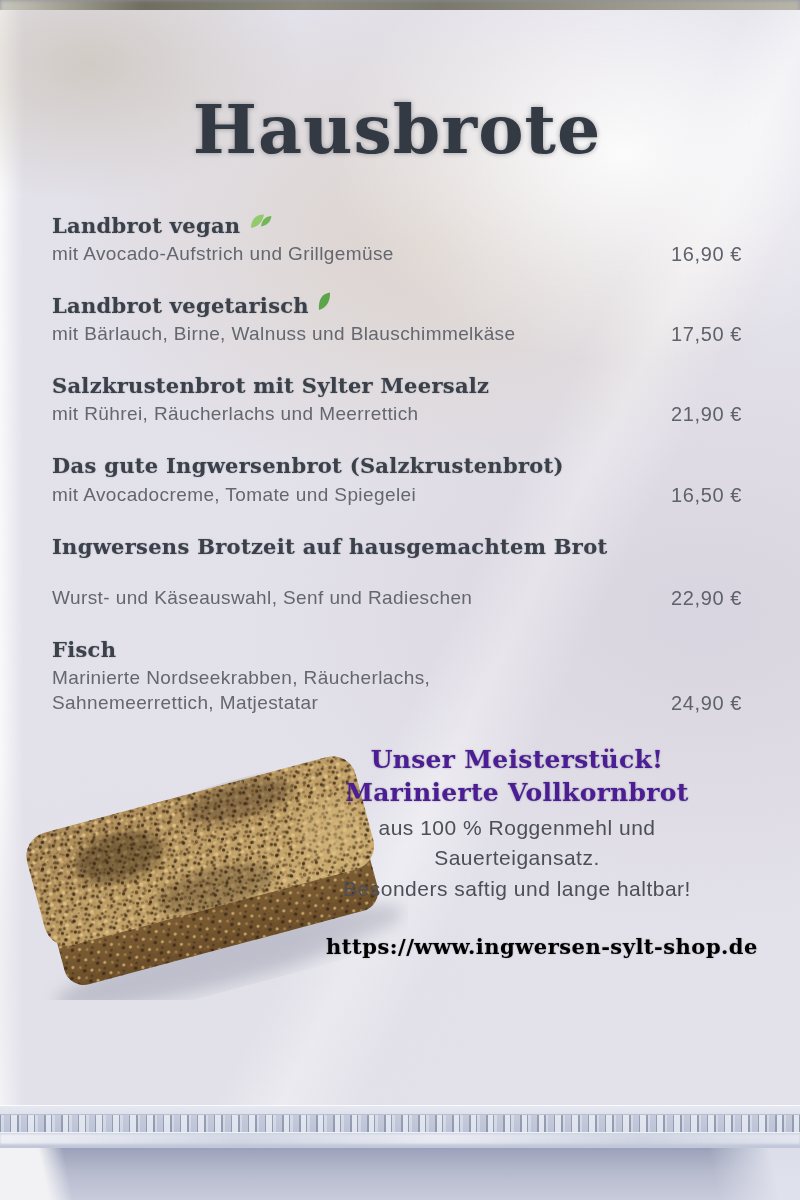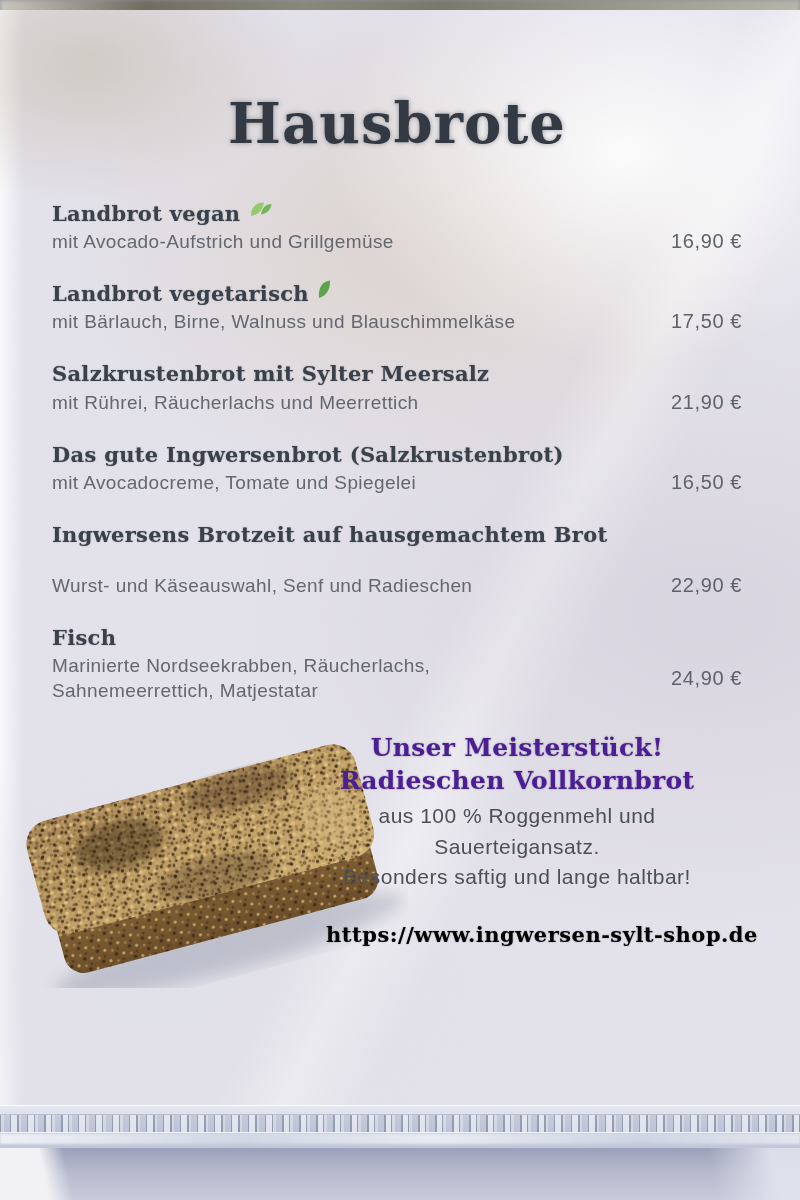--- a/index.html
+++ b/index.html
@@ -28,32 +28,32 @@
       linear-gradient(90deg, rgba(255,255,255,0.85) 0px, rgba(255,255,255,0) 24px),
       #e4e2eb;
   }
 
   .content { position:relative; padding:0 58px 0 52px; height:100%; }
 
   .title {
     margin-top:96px; margin-bottom:50px;
     text-align:center;
     font-family:"DejaVu Serif", serif; font-weight:bold;
-    font-size:56px; line-height:0.98; letter-spacing:1px;
+    font-size:68px; line-height:0.98; letter-spacing:1px;
     color:#333a43; text-shadow:0 0 5px rgba(52,58,66,0.45);
   }
 
   .item { margin-bottom:27px; }
   .item-name {
     display:flex; align-items:center; gap:8px;
     font-family:"DejaVu Serif", serif; font-weight:bold;
     font-size:21px; line-height:1.2; color:#3a414a;
     letter-spacing:0.3px; text-shadow:0 0 1.5px rgba(55,62,70,0.4);
   }
-  .item-row { display:flex; justify-content:space-between; align-items:center; margin-top:3px; }
+  .item-row { display:flex; justify-content:space-between; align-items:flex-end; margin-top:3px; }
   .item-desc { font-size:19px; line-height:1.32; color:#64676f; letter-spacing:0.4px; }
   .item-price { font-size:20px; color:#5f626b; letter-spacing:0.6px; white-space:nowrap; padding-left:16px; }
 
   .section-heading {
     margin:10px 0 26px 0;
     font-family:"DejaVu Serif", serif; font-weight:bold;
     font-size:21px; color:#3a414a; letter-spacing:0.3px;
     text-shadow:0 0 1.5px rgba(55,62,70,0.4);
   }
 
@@ -253,21 +253,21 @@
           <rect x="30" y="42" width="340" height="116" rx="24" fill="url(#seeds2)" opacity="0.75"></rect>
           <ellipse cx="120" cy="85" rx="45" ry="24" fill="#33220f" opacity="0.45" filter="url(#soft)"></ellipse>
           <ellipse cx="250" cy="62" rx="55" ry="18" fill="#3a2712" opacity="0.38" filter="url(#soft)"></ellipse>
           <ellipse cx="205" cy="140" rx="60" ry="20" fill="#2e1d0c" opacity="0.3" filter="url(#soft)"></ellipse>
           <ellipse cx="330" cy="110" rx="30" ry="30" fill="#d9bc82" opacity="0.4" filter="url(#soft)"></ellipse>
         </g>
       </svg>
 
       <div class="feature">
         <div class="feature-head">Unser Meisterstück!</div>
-        <div class="feature-head">Radieschen Vollkornbrot</div>
+        <div class="feature-head">Marinierte Vollkornbrot</div>
         <div class="feature-body">
           <div>aus 100 % Roggenmehl und</div>
           <div>Sauerteigansatz.</div>
           <div>Besonders saftig und lange haltbar!</div>
         </div>
       </div>
 
       <div class="shop-url">https://www.ingwersen-sylt-shop.de</div>
     </div>
 

